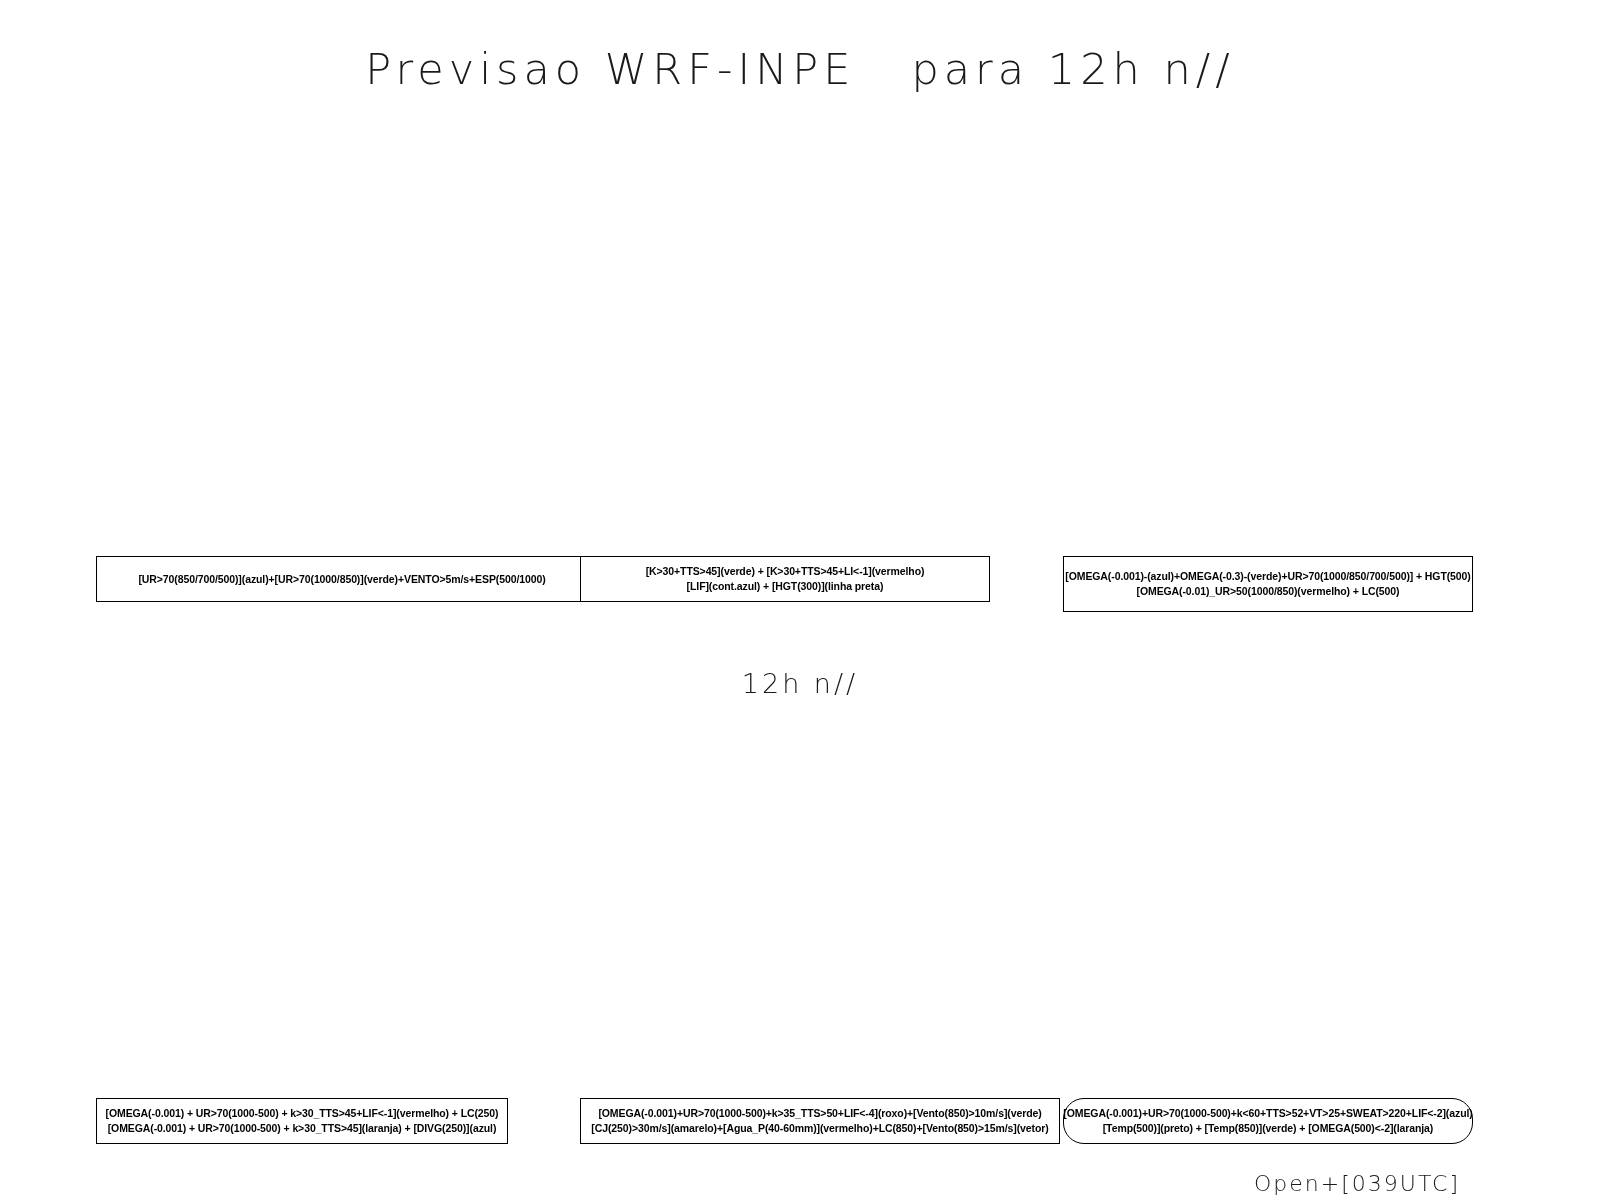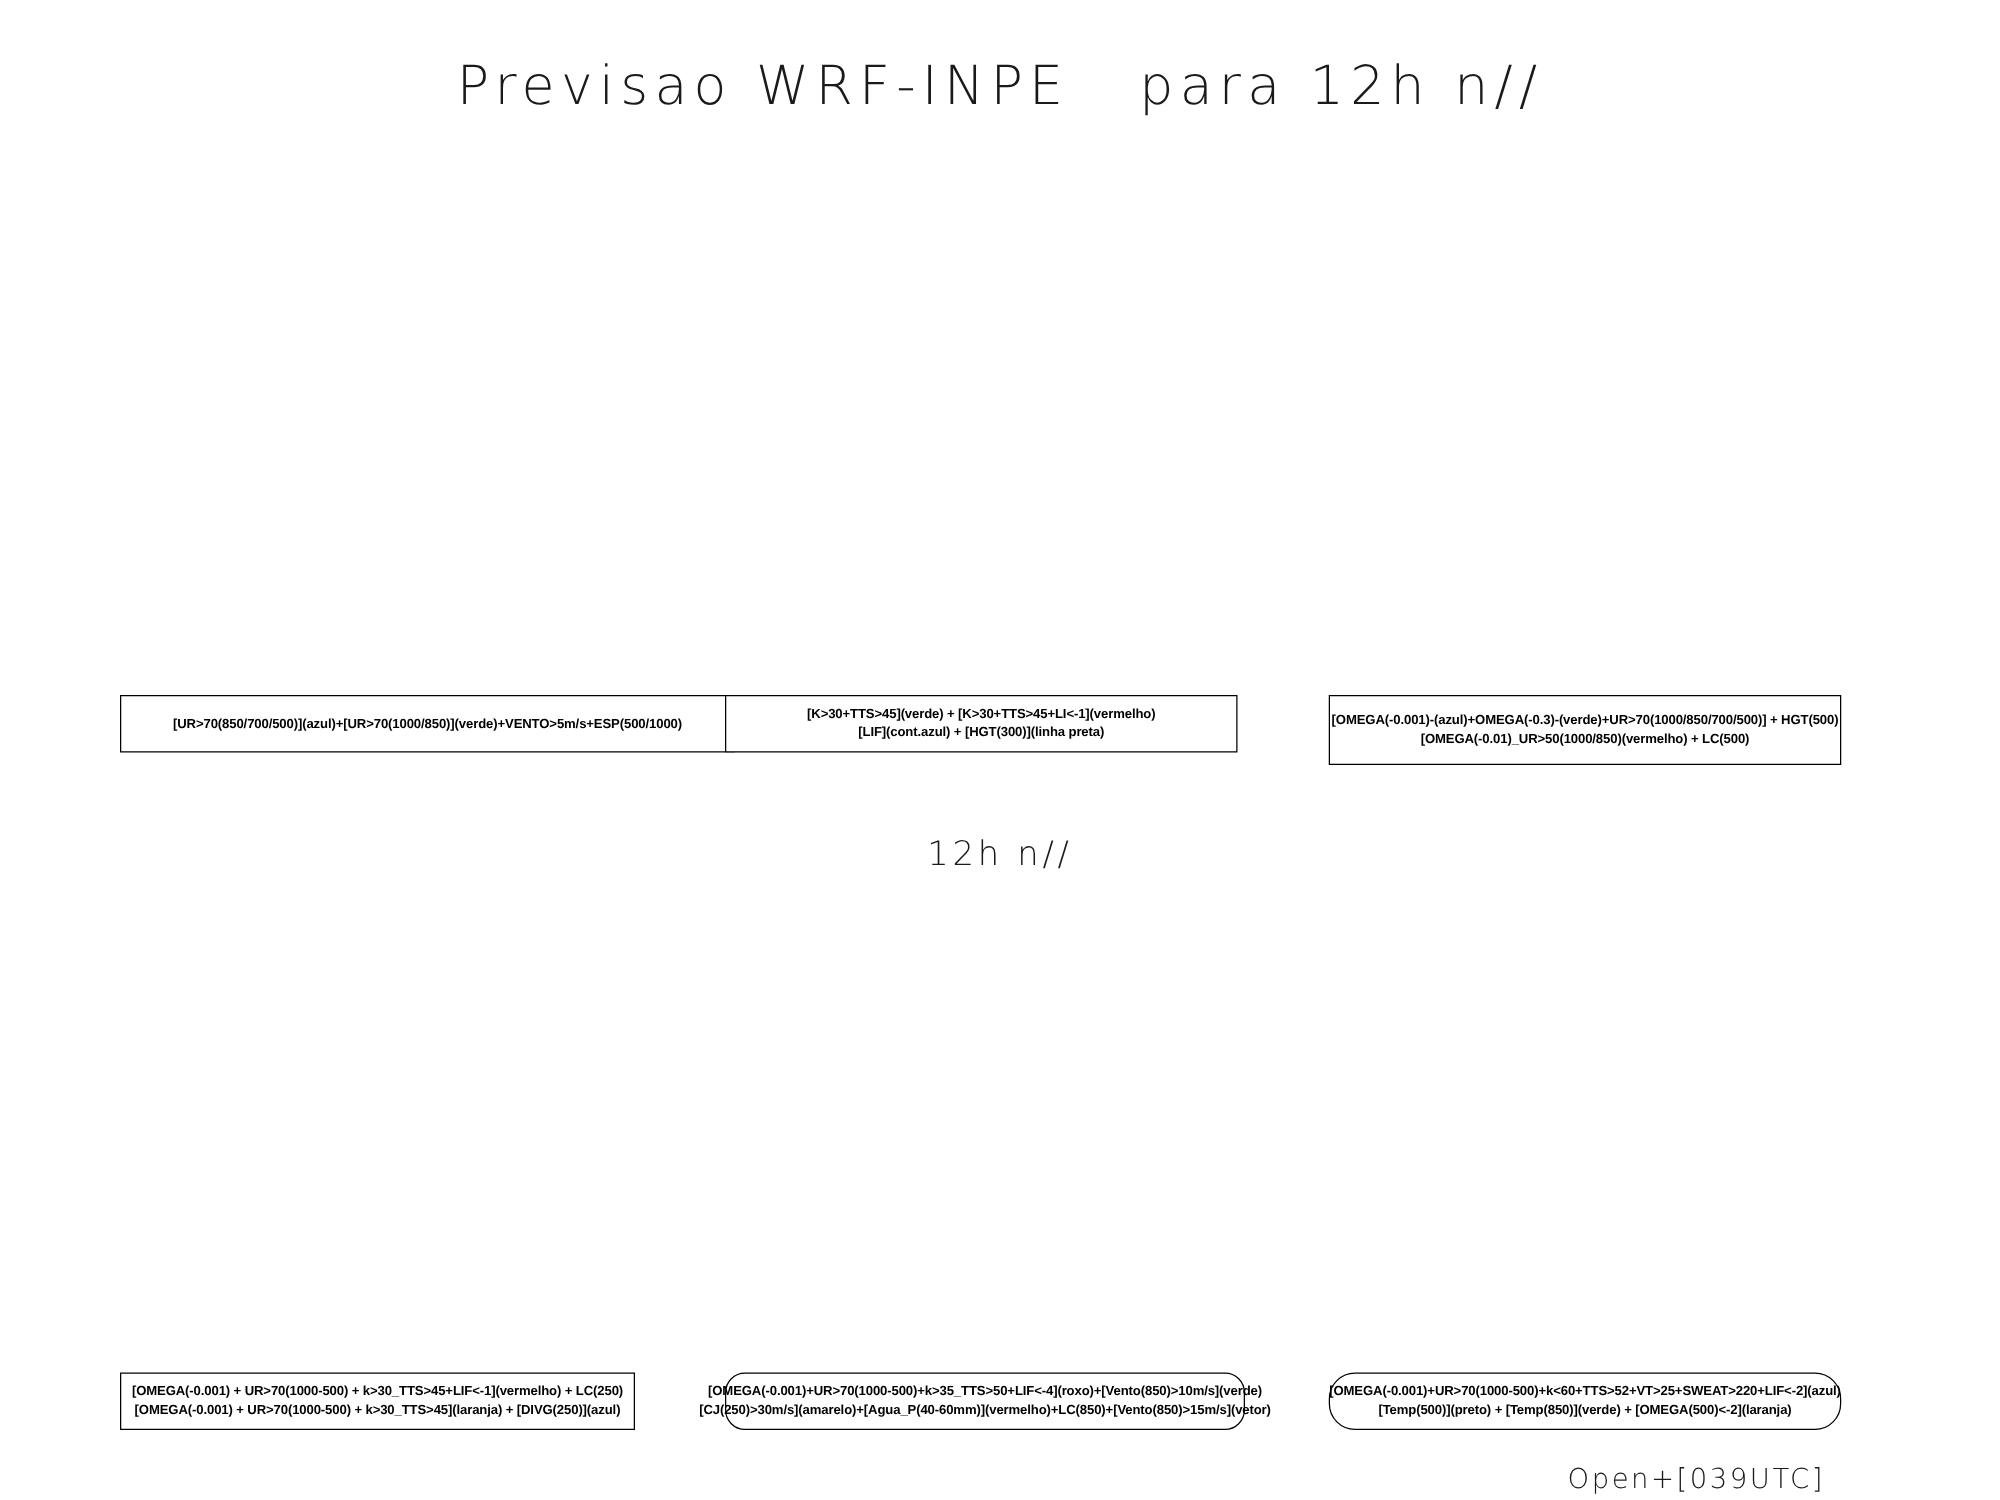--- a/index.html
+++ b/index.html
@@ -80,21 +80,21 @@
     color: #000000;
   }
 
   
   #box-r1c1 { left: 96px;  top: 556px; width: 492px; height: 46px; }
   #box-r1c2 { left: 580px; top: 556px; width: 410px; height: 46px; }
   #box-r1c3 { left: 1063px;top: 556px; width: 410px; height: 56px; }
 
   
   #box-r2c1 { left: 96px;  top: 1098px; width: 412px; height: 46px; }
-  #box-r2c2 { left: 580px; top: 1098px; width: 416px; height: 46px; border-radius: 16px; }
+  #box-r2c2 { left: 580px; top: 1098px; width: 480px; height: 46px; }
   #box-r2c3 { left: 1063px;top: 1098px; width: 410px; height: 46px; border-radius: 21px; }
 </style>
 </head>
 <body>
 
 <div class="main-title">Previsao WRF-INPE   para 12h n//</div>
 
 <div class="legend-box" id="box-r1c1">
   <div class="legend-line">[UR&gt;70(850/700/500)](azul)+[UR&gt;70(1000/850)](verde)+VENTO&gt;5m/s+ESP(500/1000)</div>
 </div>

